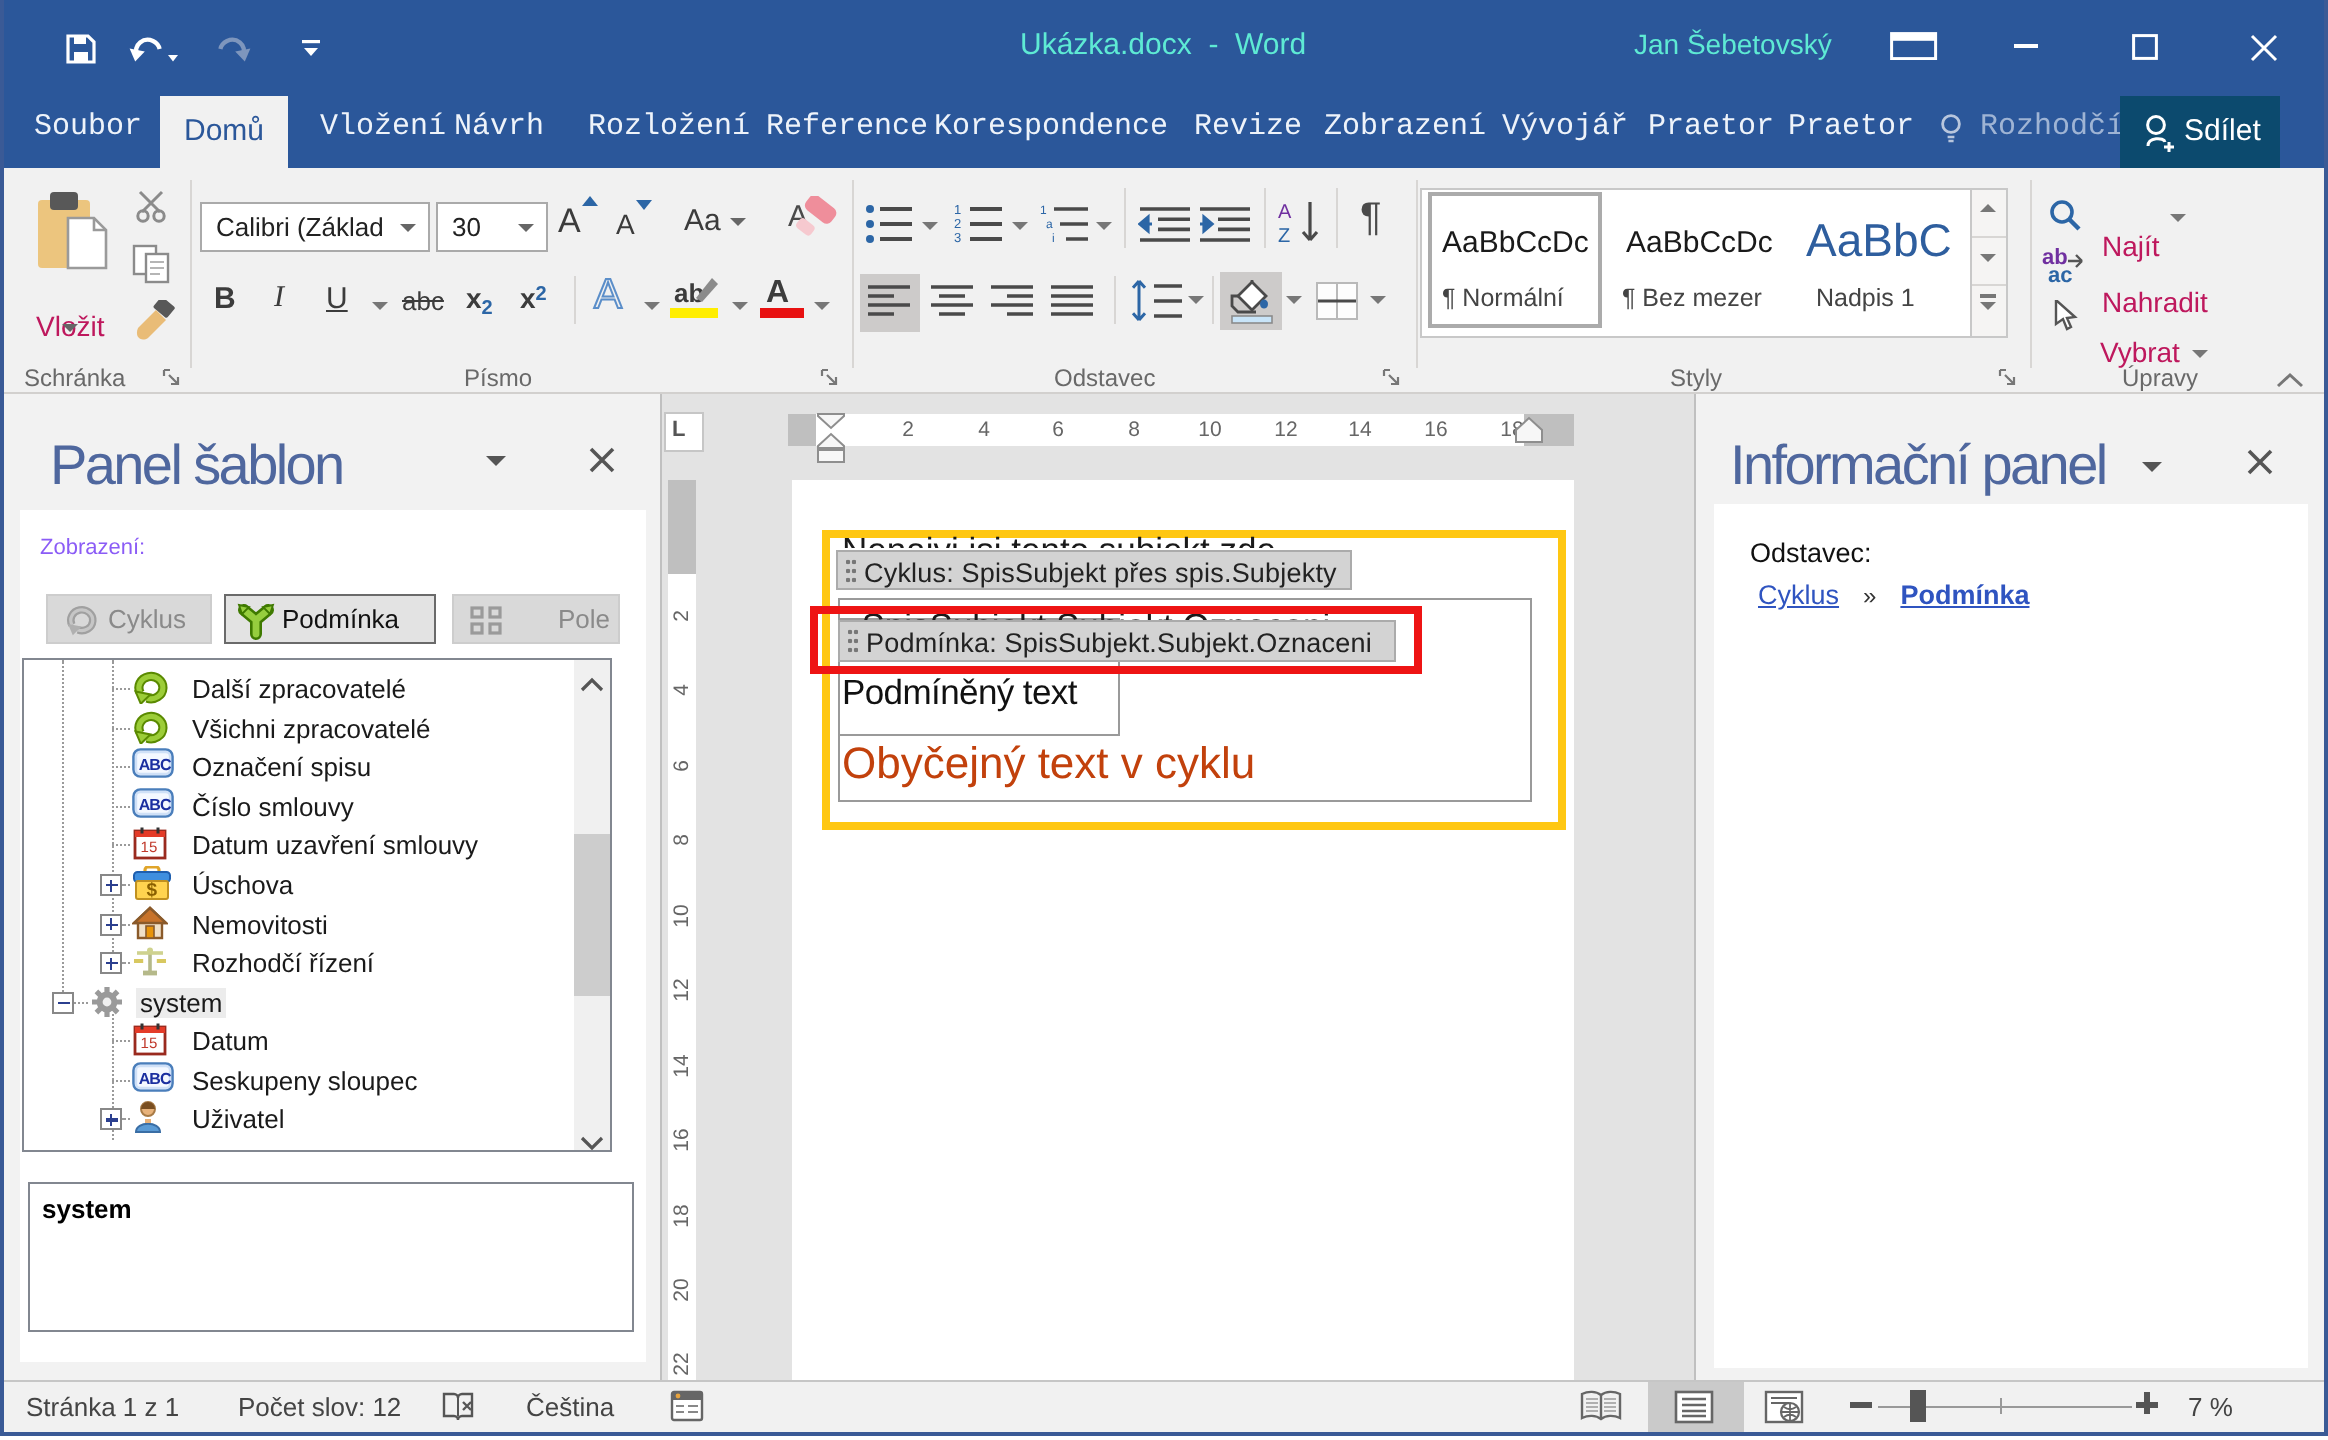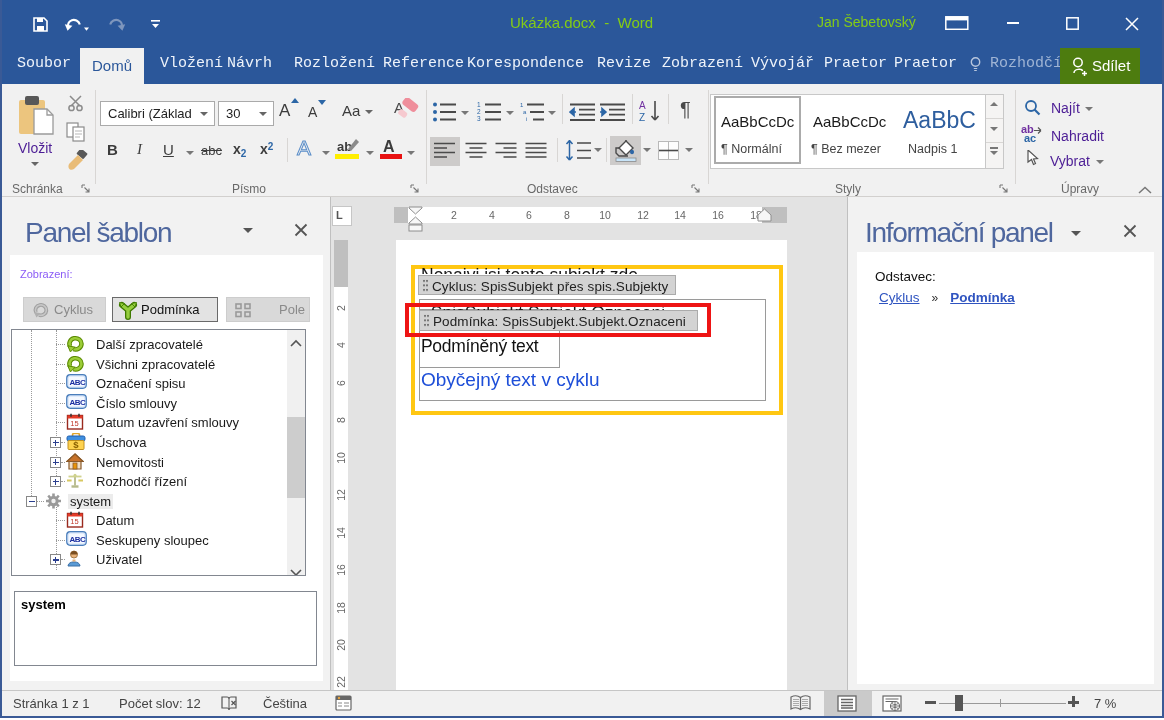--- a/index.html
+++ b/index.html
@@ -1,29 +1,29 @@
 <!DOCTYPE html>
 <html><head><meta charset="utf-8">
 <style>
 html,body{margin:0;padding:0;}
 body{width:1164px;height:720px;overflow:hidden;background:#fff;font-family:"Liberation Sans",sans-serif;}
 #win{position:absolute;left:0;top:0;width:1164px;height:718px;background:#f1f1f1;}
 .abs{position:absolute;}
 
 #titlebar{position:absolute;left:0;top:0;width:1164px;height:45px;background:#2b579a;color:#fff;}
-#titlebar .t{position:absolute;font-size:15px;color:#84cc16;}
+#titlebar .t{position:absolute;font-size:15px;color:#5eead4;}
 
 #tabrow{position:absolute;left:0;top:45px;width:1164px;height:39px;background:#2b579a;}
 .tab{position:absolute;top:0;height:39px;line-height:38px;font-size:15px;color:#eef3fa;font-family:Liberation Mono, monospace;}
 #tab-active{position:absolute;left:80px;top:3px;width:64px;height:36px;background:#f1f1f1;color:#2b579a;text-align:center;line-height:36px;font-size:15px;}
 
 #ribbon{position:absolute;left:2px;top:84px;width:1160px;height:112px;background:#f1f1f1;border-bottom:1px solid #d2d0ce;}
 .gsep{position:absolute;top:6px;height:94px;width:1px;background:#d8d6d4;}
 .glabel{position:absolute;top:98px;font-size:12px;color:#696969;}
-.rbtn-txt{font-size:13px;color:#4c1d95;}
+.rbtn-txt{font-size:13px;color:#be185d;margin-top:15px;}
 .dlauncher{position:absolute;width:10px;height:10px;}
 .combo{position:absolute;background:#fff;border:1px solid #aaa;font-size:13px;color:#222;}
 .downarr{display:inline-block;width:0;height:0;border-left:4px solid transparent;border-right:4px solid transparent;border-top:4px solid #666;}
 
 #main{position:absolute;left:2px;top:197px;width:1160px;height:493px;background:#e3e3e3;}
 
 #lpane{position:absolute;left:0;top:0;width:328px;height:493px;background:#f2f2f2;border-right:1px solid #c0c0c0;}
 #lpane .title{position:absolute;left:23px;top:20px;font-size:28px;letter-spacing:-1.3px;color:#4f679e;}
 #lwhite{position:absolute;left:8px;top:58px;width:313px;height:426px;background:#fff;}
 
@@ -100,21 +100,21 @@
     <div class="tab" style="left:597px">Revize</div>
     <div class="tab" style="left:662px">Zobrazení</div>
     <div class="tab" style="left:751px">Vývojář</div>
     <div class="tab" style="left:824px">Praetor</div>
     <div class="tab" style="left:894px">Praetor</div>
     <svg class="abs" style="left:969px;top:11px" width="13" height="17" viewBox="0 0 13 17">
         <circle cx="6.5" cy="6" r="4.2" fill="none" stroke="#b8c6dd" stroke-width="1.4"></circle>
         <path d="M4.8 12.5 h3.4 M5.2 14.5 h2.6" stroke="#b8c6dd" stroke-width="1.2"></path>
       </svg>
     <div class="tab" style="left:990px;color:#9fb4d4">Rozhodčí r</div>
-    <div class="abs" style="left:1060px;top:3px;width:80px;height:36px;background:#4d7c0f">
+    <div class="abs" style="left:1060px;top:3px;width:80px;height:36px;background:#0c4a6e">
       <svg class="abs" style="left:9px;top:8px" width="19" height="20" viewBox="0 0 19 20">
           <circle cx="9" cy="6.5" r="4.2" fill="none" stroke="#fff" stroke-width="1.5"></circle>
           <path d="M5 17 C5 12.5, 13 12.5, 13.5 15" fill="none" stroke="#fff" stroke-width="1.5"></path>
           <path d="M13 17.5 h5 M15.5 15 v5" stroke="#fff" stroke-width="1.5"></path>
         </svg>
       <div class="abs" style="left:32px;top:9px;font-size:15px;color:#fff">Sdílet</div>
     </div>
   </div>
   <div id="ribbon">
 
@@ -381,21 +381,21 @@
     <div class="abs" style="left:403px;top:106px;width:306px;height:34px;border:4px solid #ee1414;box-sizing:border-box"></div>
     <div class="abs cctab" style="left:417px;top:113px;width:279px;height:21px;">
       <div class="handle"></div>
         <span>Podmínka: SpisSubjekt.Subjekt.Oznaceni</span>
     </div>
     <div class="abs cctab" style="left:416px;top:78px;width:258px;height:20px;">
       <div class="handle"></div>
         <span>Cyklus: SpisSubjekt přes spis.Subjekty</span>
     </div>
     <div class="abs" style="left:419px;top:139px;font-size:17.5px;color:#111;letter-spacing:-0.3px">Podmíněný text</div>
-    <div class="abs" style="left:419px;top:172px;font-size:19px;color:#1d4ed8">Obyčejný text v cyklu</div>
+    <div class="abs" style="left:419px;top:172px;font-size:22px;color:#c2410c">Obyčejný text v cyklu</div>
 
     <div id="lpane">
       <div class="title">Panel šablon</div>
       <div class="abs downarr" style="left:241px;top:31px;border-top-color:#555;border-left-width:5px;border-right-width:5px;border-top-width:5px"></div>
       <svg class="abs" style="left:292px;top:26px" width="14" height="14" viewBox="0 0 14 14">
           <path d="M1.5 1.5 L12.5 12.5 M12.5 1.5 L1.5 12.5" stroke="#555" stroke-width="1.8"></path>
         </svg>
       <div id="lwhite"></div>
       <div class="abs" style="left:18px;top:71px;font-size:11px;color:#8b5cf6">Zobrazení:</div>
       <div class="abs pbtn pbtn-dis" style="left:21px;top:100px;width:83px;height:25px">

